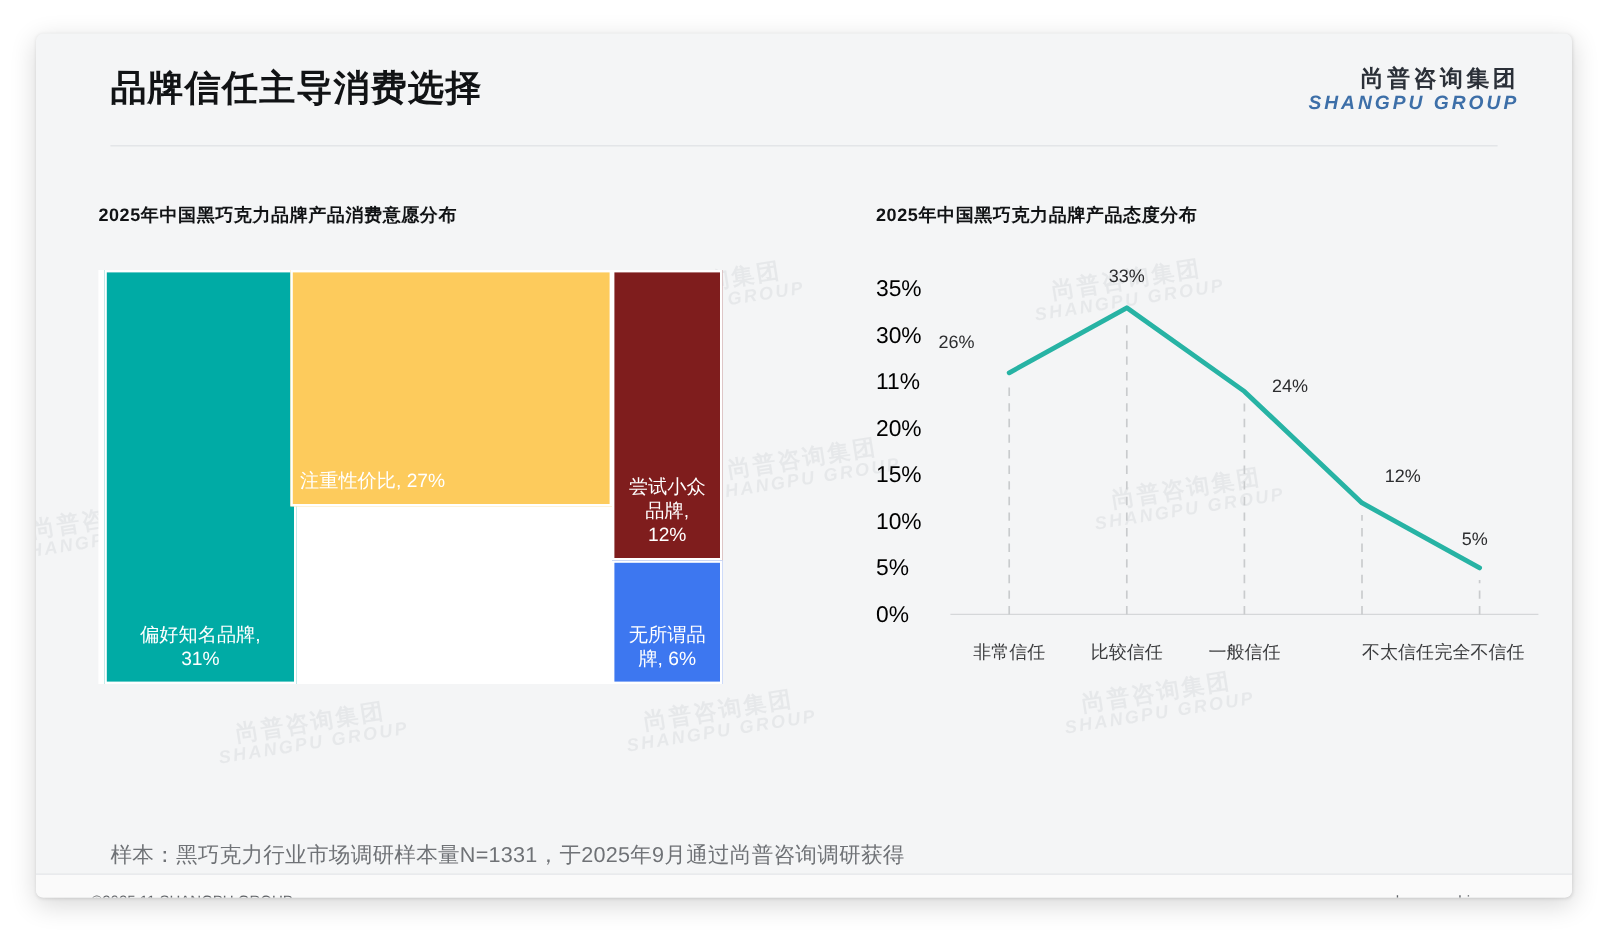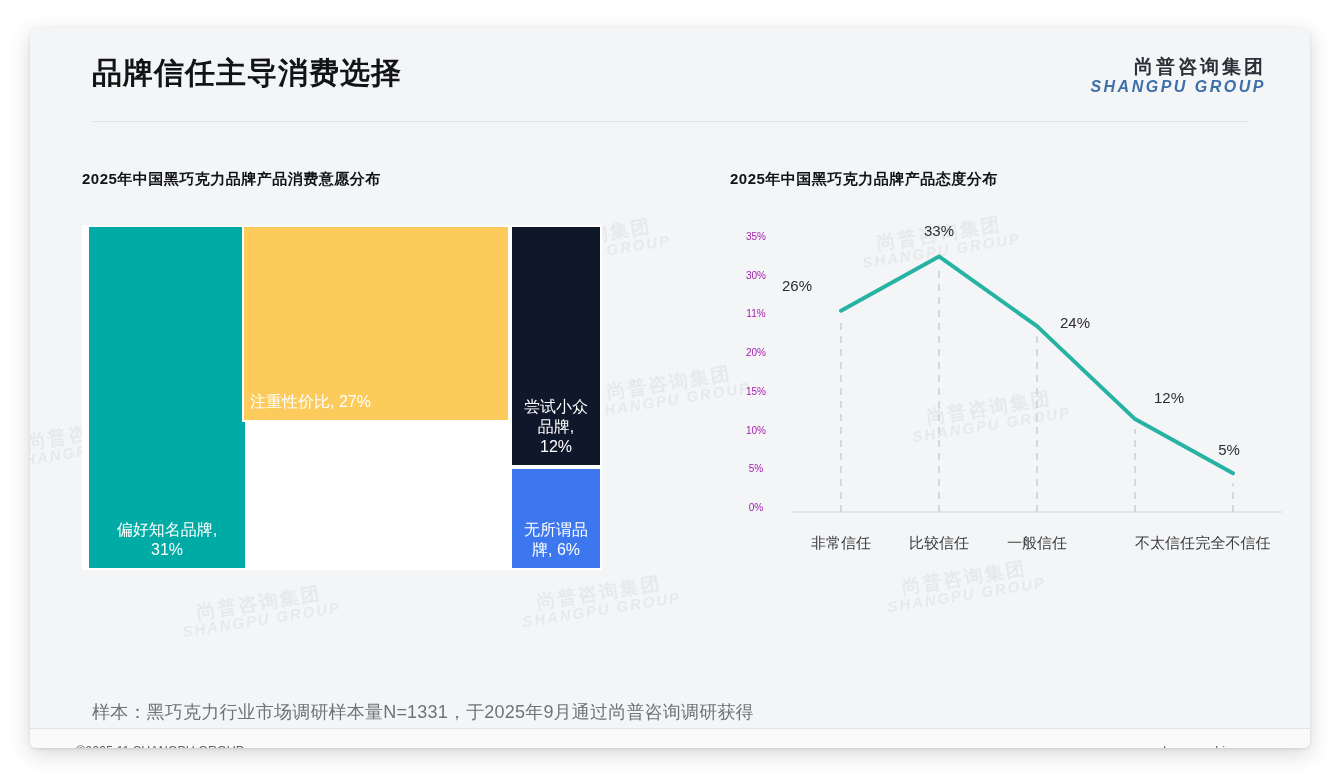--- a/index.html
+++ b/index.html
@@ -66,22 +66,22 @@
     color:#ffffff;font-size:16px;font-weight:400;line-height:1.25;
     padding:0 6px;box-sizing:border-box;
   }
   .tm-label.left{text-align:left;}
   .tm-label.center{text-align:center;}
 
   
   .linechart{position:relative;margin-top:30px;width:560px;height:355px;}
   .lc-svg{position:absolute;left:0;top:0;}
   .lc-ytick{
-    position:absolute;text-align:center;width:52px;
-    font-size:10px;color:#a21caf;
+    position:absolute;text-align:left;width:52px;
+    font-size:19px;color:#000000;
   }
   .lc-xtick{
     position:absolute;text-align:center;width:120px;
     font-size:15px;color:#3b3c3e;
   }
   .lc-dlabel{
     position:absolute;text-align:center;width:70px;
     font-size:15px;color:#2c2d2f;
   }
 
@@ -150,21 +150,21 @@
 
   <div class="panel left-panel">
     <div class="panel-title">2025年中国黑巧克力品牌产品消费意愿分布</div>
     <div class="treemap" id="treemap">
         <div class="tm-cell" style="left: 5px; top: 0px; width: 160px; height: 345px; background: rgb(0, 171, 165);">
           <div class="tm-label center">偏好知名品牌,<br>31%</div>
         </div>
         <div class="tm-cell" style="left: 160px; top: 0px; width: 268px; height: 197px; background: rgb(253, 203, 92);">
           <div class="tm-label left">注重性价比, 27%</div>
         </div>
-        <div class="tm-cell" style="left: 428px; top: 0px; width: 92px; height: 242px; background: #0f172a;">
+        <div class="tm-cell" style="left: 428px; top: 0px; width: 92px; height: 242px; background: #7f1d1d;">
           <div class="tm-label center">尝试小众<br>品牌,<br>12%</div>
         </div>
         <div class="tm-cell" style="left: 428px; top: 242px; width: 92px; height: 103px; background: rgb(61, 119, 240);">
           <div class="tm-label center">无所谓品<br>牌, 6%</div>
         </div>
       </div>
   </div>
 
   <div class="panel right-panel">
     <div class="panel-title">2025年中国黑巧克力品牌产品态度分布</div>

